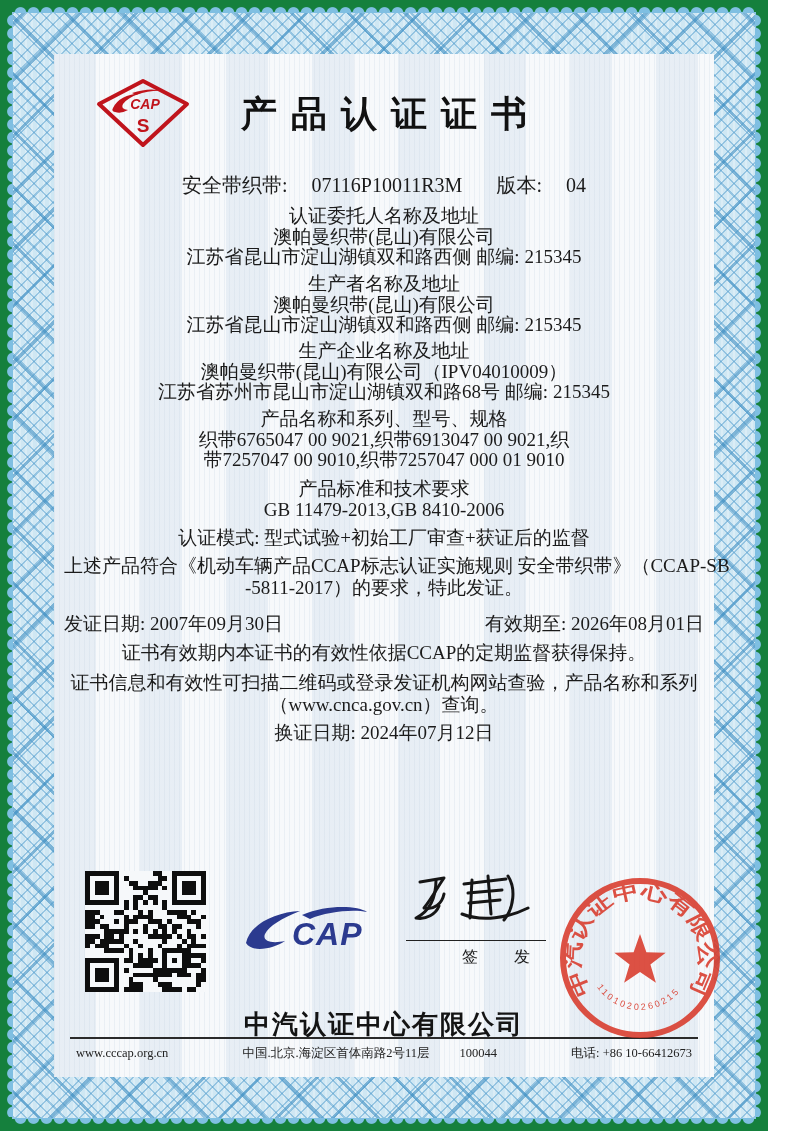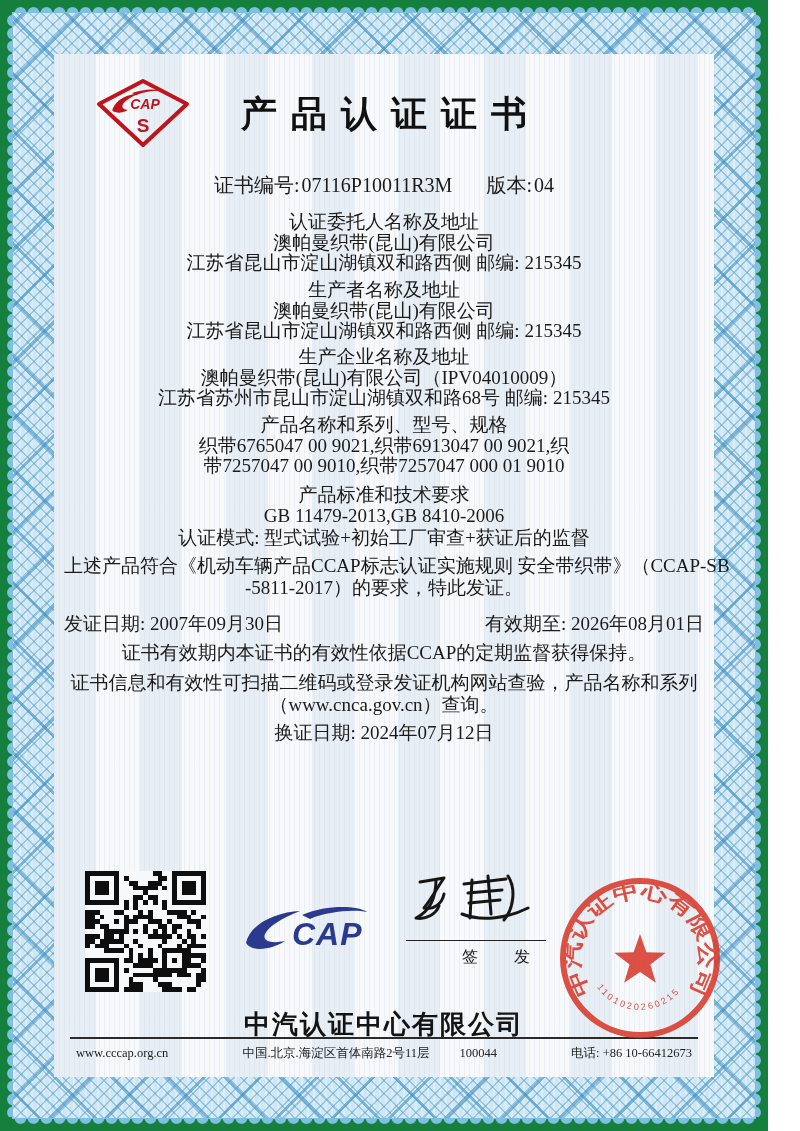--- a/index.html
+++ b/index.html
@@ -30,25 +30,25 @@
     background-size:8px 13px;background-repeat:repeat-y;}
   
   .paper{position:absolute;inset:54px;background-color:#f1f4f8;
     background-image:
       repeating-linear-gradient(90deg, rgba(199,214,228,.28) 0 1px, transparent 1px 5px),
       repeating-linear-gradient(90deg, rgba(214,227,239,.35) 0 42px, rgba(255,255,255,.45) 42px 86px);}
   
   .abs{position:absolute;}
   .cline{left:64px;right:64px;text-align:center;white-space:nowrap;}
   .sec{left:64px;right:64px;text-align:center;font-size:19px;line-height:20.5px;white-space:nowrap;}
-  .sec .h{font-size:19px;margin-top:6px;}
+  .sec .h{font-size:19px;}
   .title{left:0;right:0;text-align:center;font-family:"Liberation Sans",sans-serif;
          font-weight:bold;font-size:36px;letter-spacing:14px;text-indent:14px;color:#111;}
   .certline{font-size:20px;}
-  .certline .v{margin-left:2px;}
+  .certline .v{margin-left:24px;}
   .gap{display:inline-block;width:34px;}
   .dates{left:64px;right:64px;display:flex;justify-content:space-between;gap:78px;font-size:19px;white-space:nowrap;}
   .smallnote{font-size:19px;line-height:21px;}
   .footer-co{left:0;right:0;text-align:center;font-family:"Liberation Sans",sans-serif;
              font-weight:bold;font-size:26px;color:#141414;letter-spacing:2px;}
   .footer-line{left:70px;right:70px;border-top:2px solid #2a2a2a;height:0;}
   .footer-row{left:76px;right:76px;display:flex;justify-content:space-between;align-items:center;
               font-size:12.5px;color:#222;}
   .footer-center span + span{margin-left:30px;}
   .sig-wrap{left:406px;top:866px;width:140px;text-align:right;}
@@ -73,21 +73,21 @@
       <path d="M17,30 Q23,17 45,15 Q31,20 27,26 Q24,31 32,32 Q25,36 19,34 Q15,33 17,30 Z" fill="#c0141c"></path>
       <text x="49" y="31" font-size="14" font-style="italic" font-weight="bold" fill="#c0141c" text-anchor="middle">CAP</text>
       <path d="M36,15 Q54,9 66,13 Q55,12 40,17 Z" fill="#c0141c"></path>
       <text x="47" y="54" font-size="19" font-weight="bold" fill="#c0141c" text-anchor="middle">S</text>
     </svg>
   </div>
 
   <div class="abs title" style="top:90px;">产品认证证书</div>
 
   <div class="abs cline certline" style="top:172px;">
-    <span>证书编号:</span><span class="v">07116P10011R3M</span><span class="gap"></span><span>版本:</span><span class="v">04</span>
+    <span>安全带织带:</span><span class="v">07116P10011R3M</span><span class="gap"></span><span>版本:</span><span class="v">04</span>
   </div>
 
   <div class="abs sec" style="top:206px;">
     <div class="h">认证委托人名称及地址</div>
     <div>澳帕曼织带(昆山)有限公司</div>
     <div>江苏省昆山市淀山湖镇双和路西侧 邮编: 215345</div>
   </div>
   <div class="abs sec" style="top:274px;">
     <div class="h">生产者名称及地址</div>
     <div>澳帕曼织带(昆山)有限公司</div>

